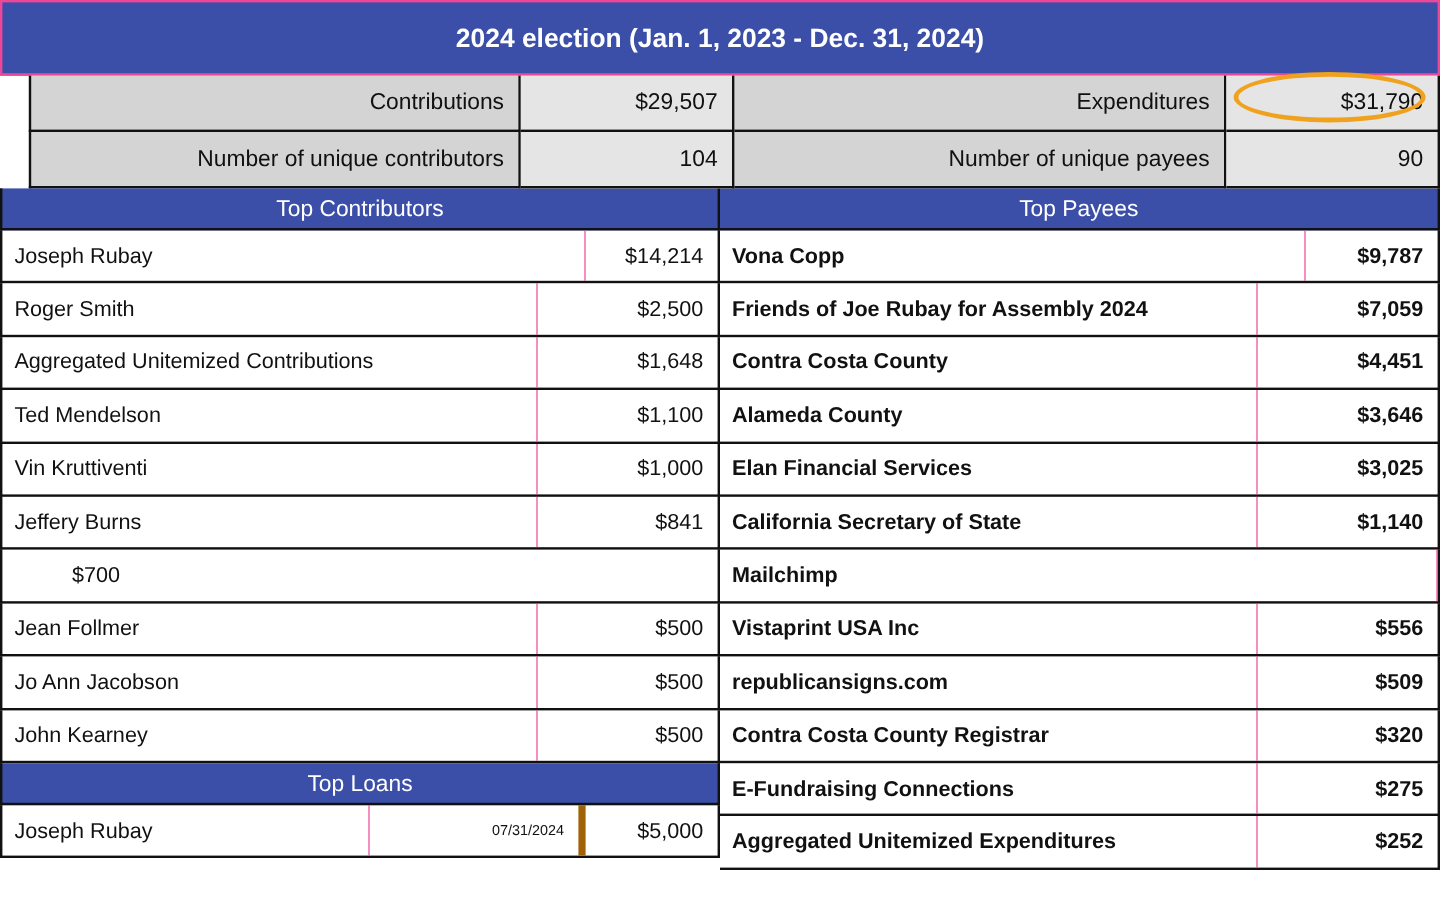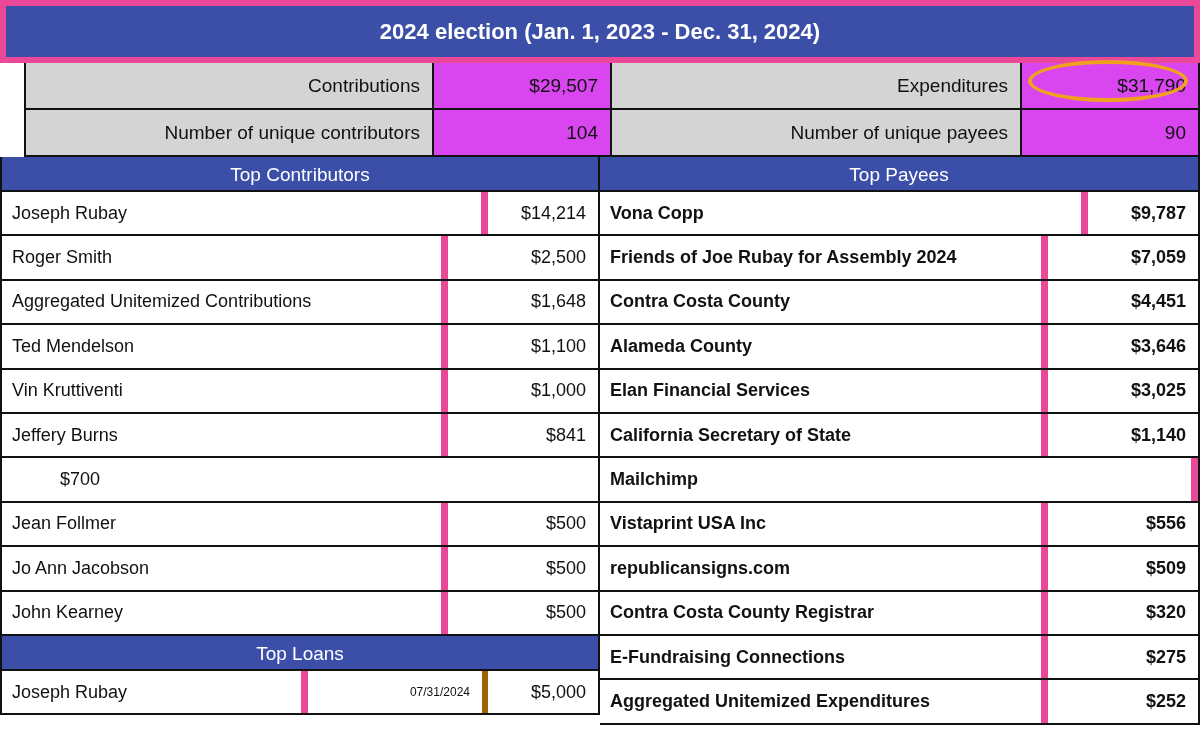--- a/index.html
+++ b/index.html
@@ -24,21 +24,21 @@
 
   .title-bar {
     height: 63px;
     background: #3b4fa8;
     color: #ffffff;
     display: flex;
     align-items: center;
     justify-content: center;
     font-size: 22px;
     font-weight: bold;
-    border: 6px solid #ec4899;
+    border: 2px solid #ec4899;
     box-sizing: border-box;
   }
 
   .summary {
     display: flex;
     width: 100%;
     box-sizing: border-box;
     padding-left: 24px;
   }
   .summary-col {
@@ -53,21 +53,21 @@
     box-sizing: border-box;
     height: 47px;
     display: flex;
     align-items: center;
     justify-content: flex-end;
     padding-right: 12px;
     font-size: 19px;
     flex: 1 1 auto;
   }
   .sum-value {
-    background: #d946ef;
+    background: #e5e5e5;
     border: 2px solid #111111;
     border-top: none;
     border-left: none;
     box-sizing: border-box;
     height: 47px;
     width: 178px;
     flex: 0 0 178px;
     display: flex;
     align-items: center;
     justify-content: flex-end;
@@ -120,21 +120,21 @@
     border-top: none;
   }
   .list-col.right .row { border-left: none; font-weight: bold; }
 
   .cell-name {
     flex: 1 1 auto;
     display: flex;
     align-items: center;
     padding-left: 10px;
     font-size: 18px;
-    border-right: 7px solid #ec4899;
+    border-right: 1px solid #ec4899;
     box-sizing: border-box;
     overflow: hidden;
     white-space: nowrap;
   }
   .cell-date {
     flex: 0 0 180px;
     display: flex;
     align-items: center;
     justify-content: flex-end;
     padding-right: 12px;

